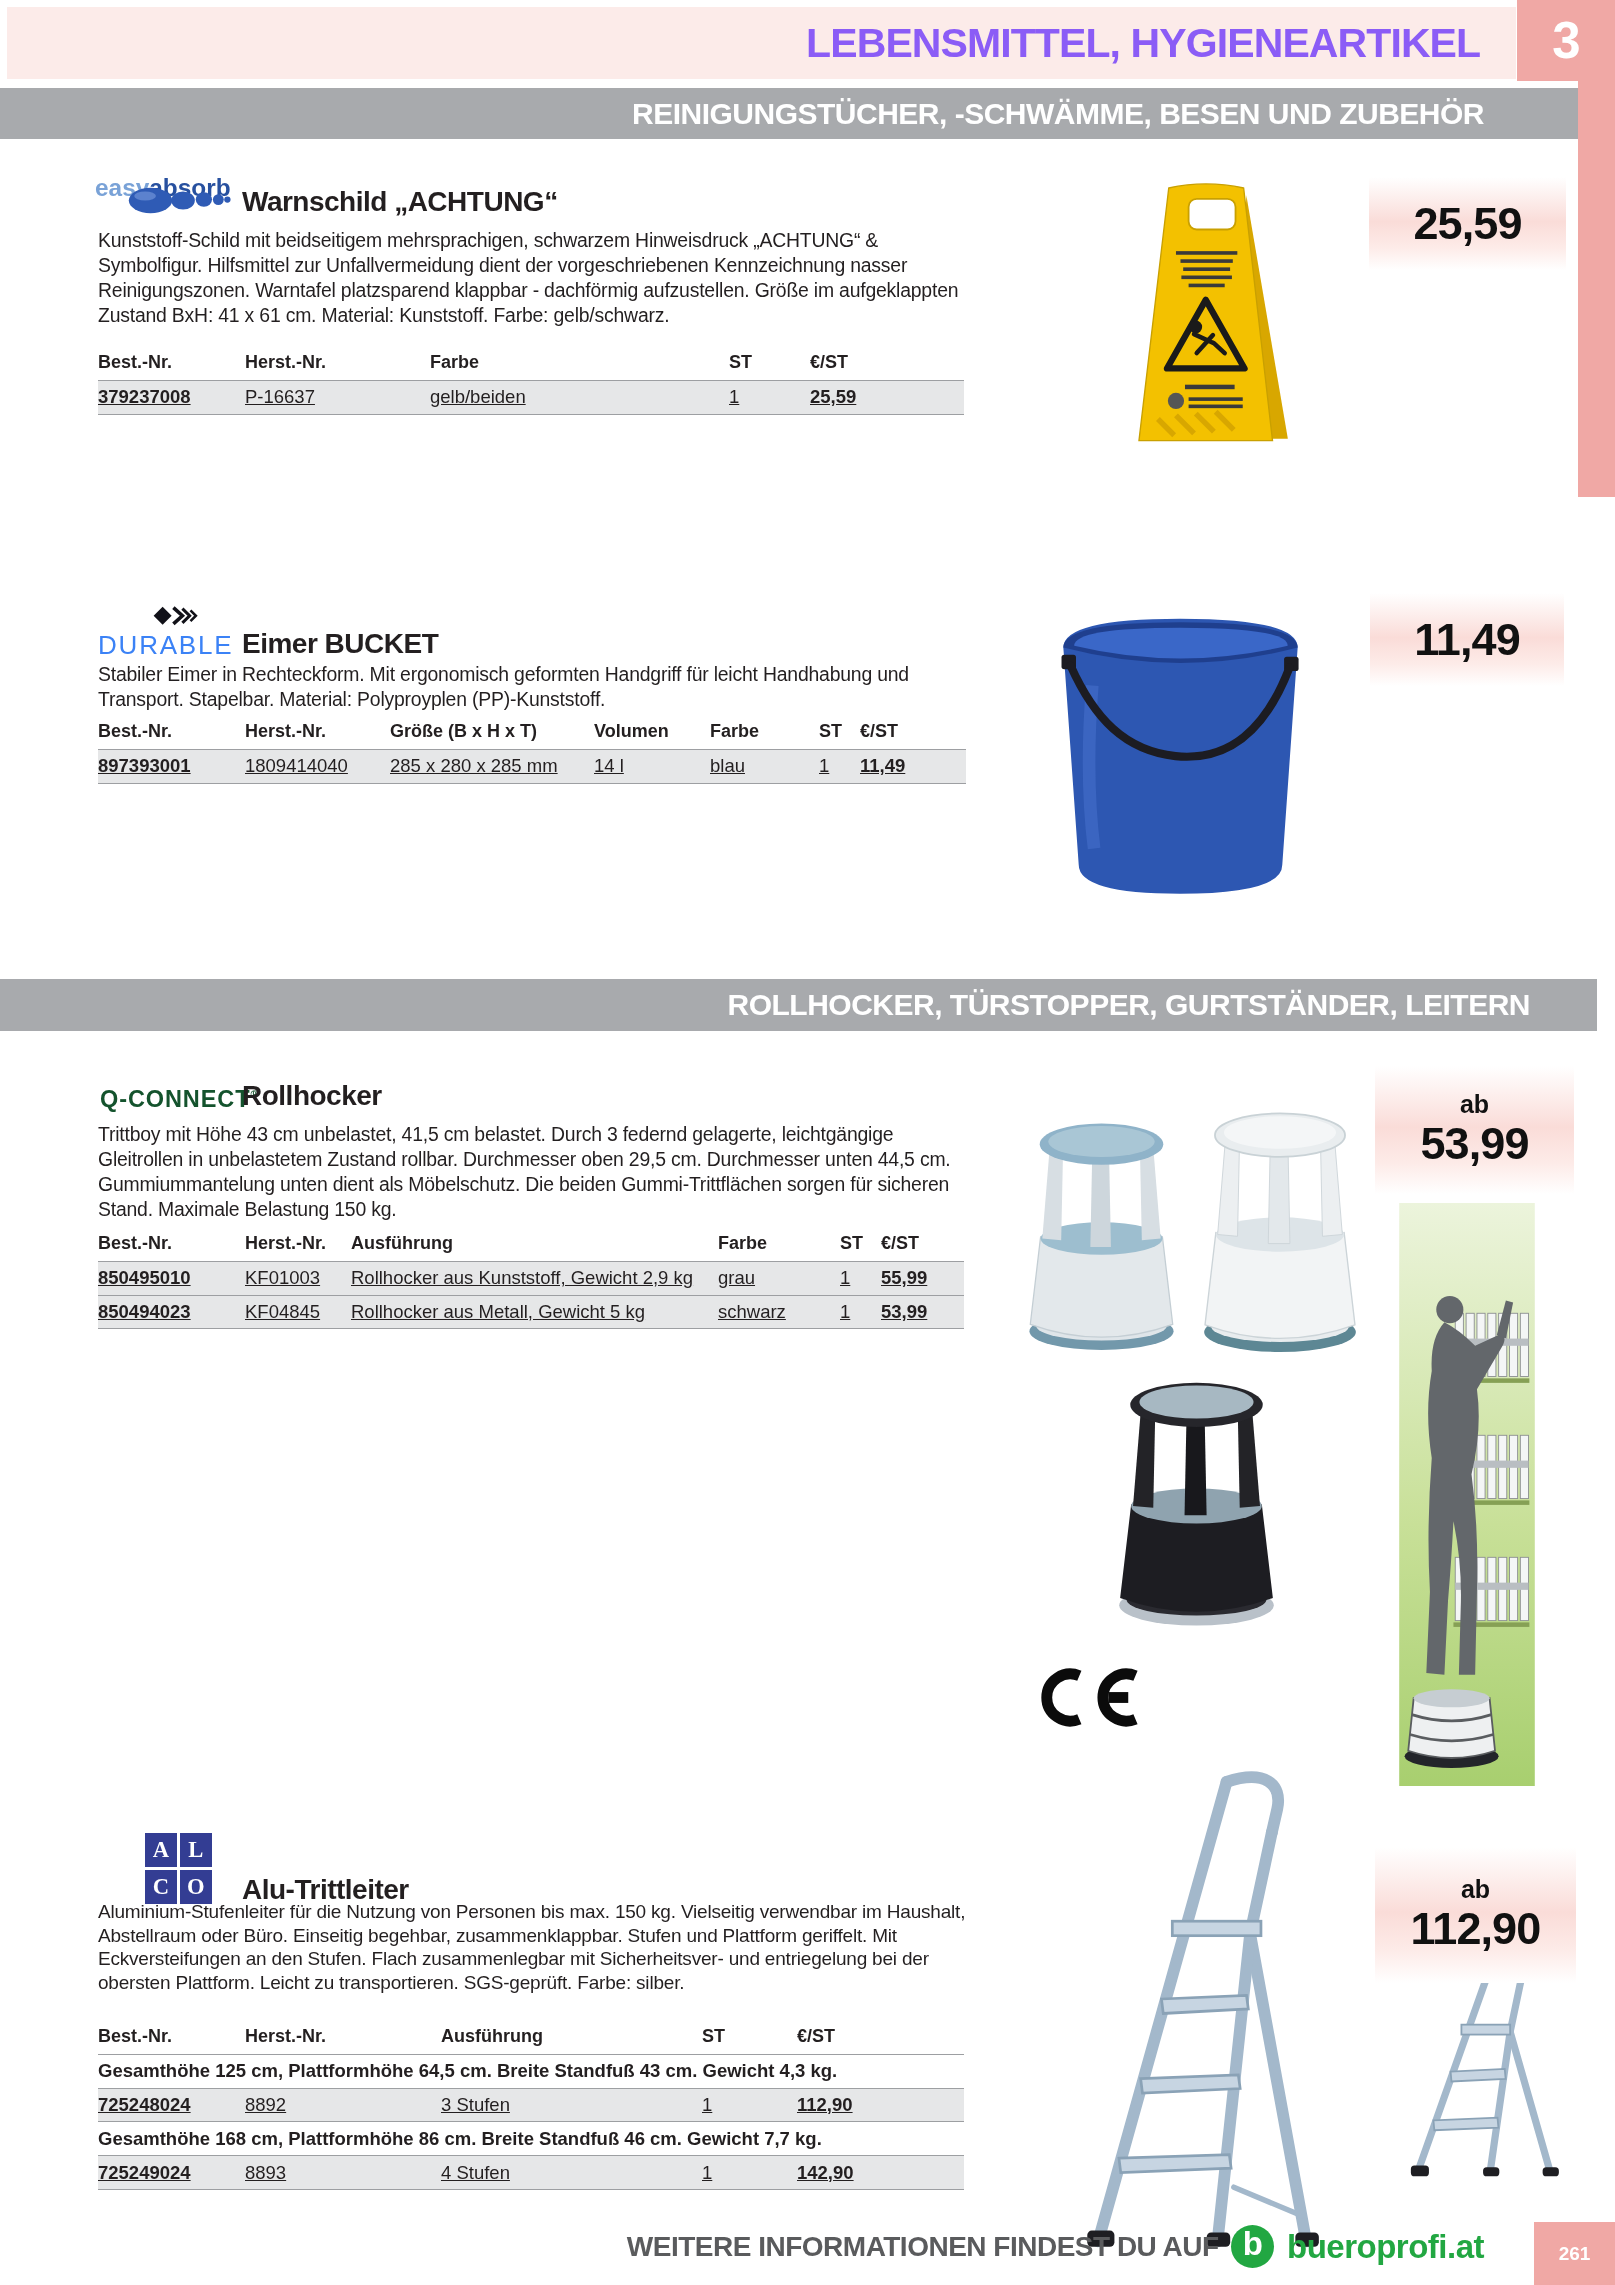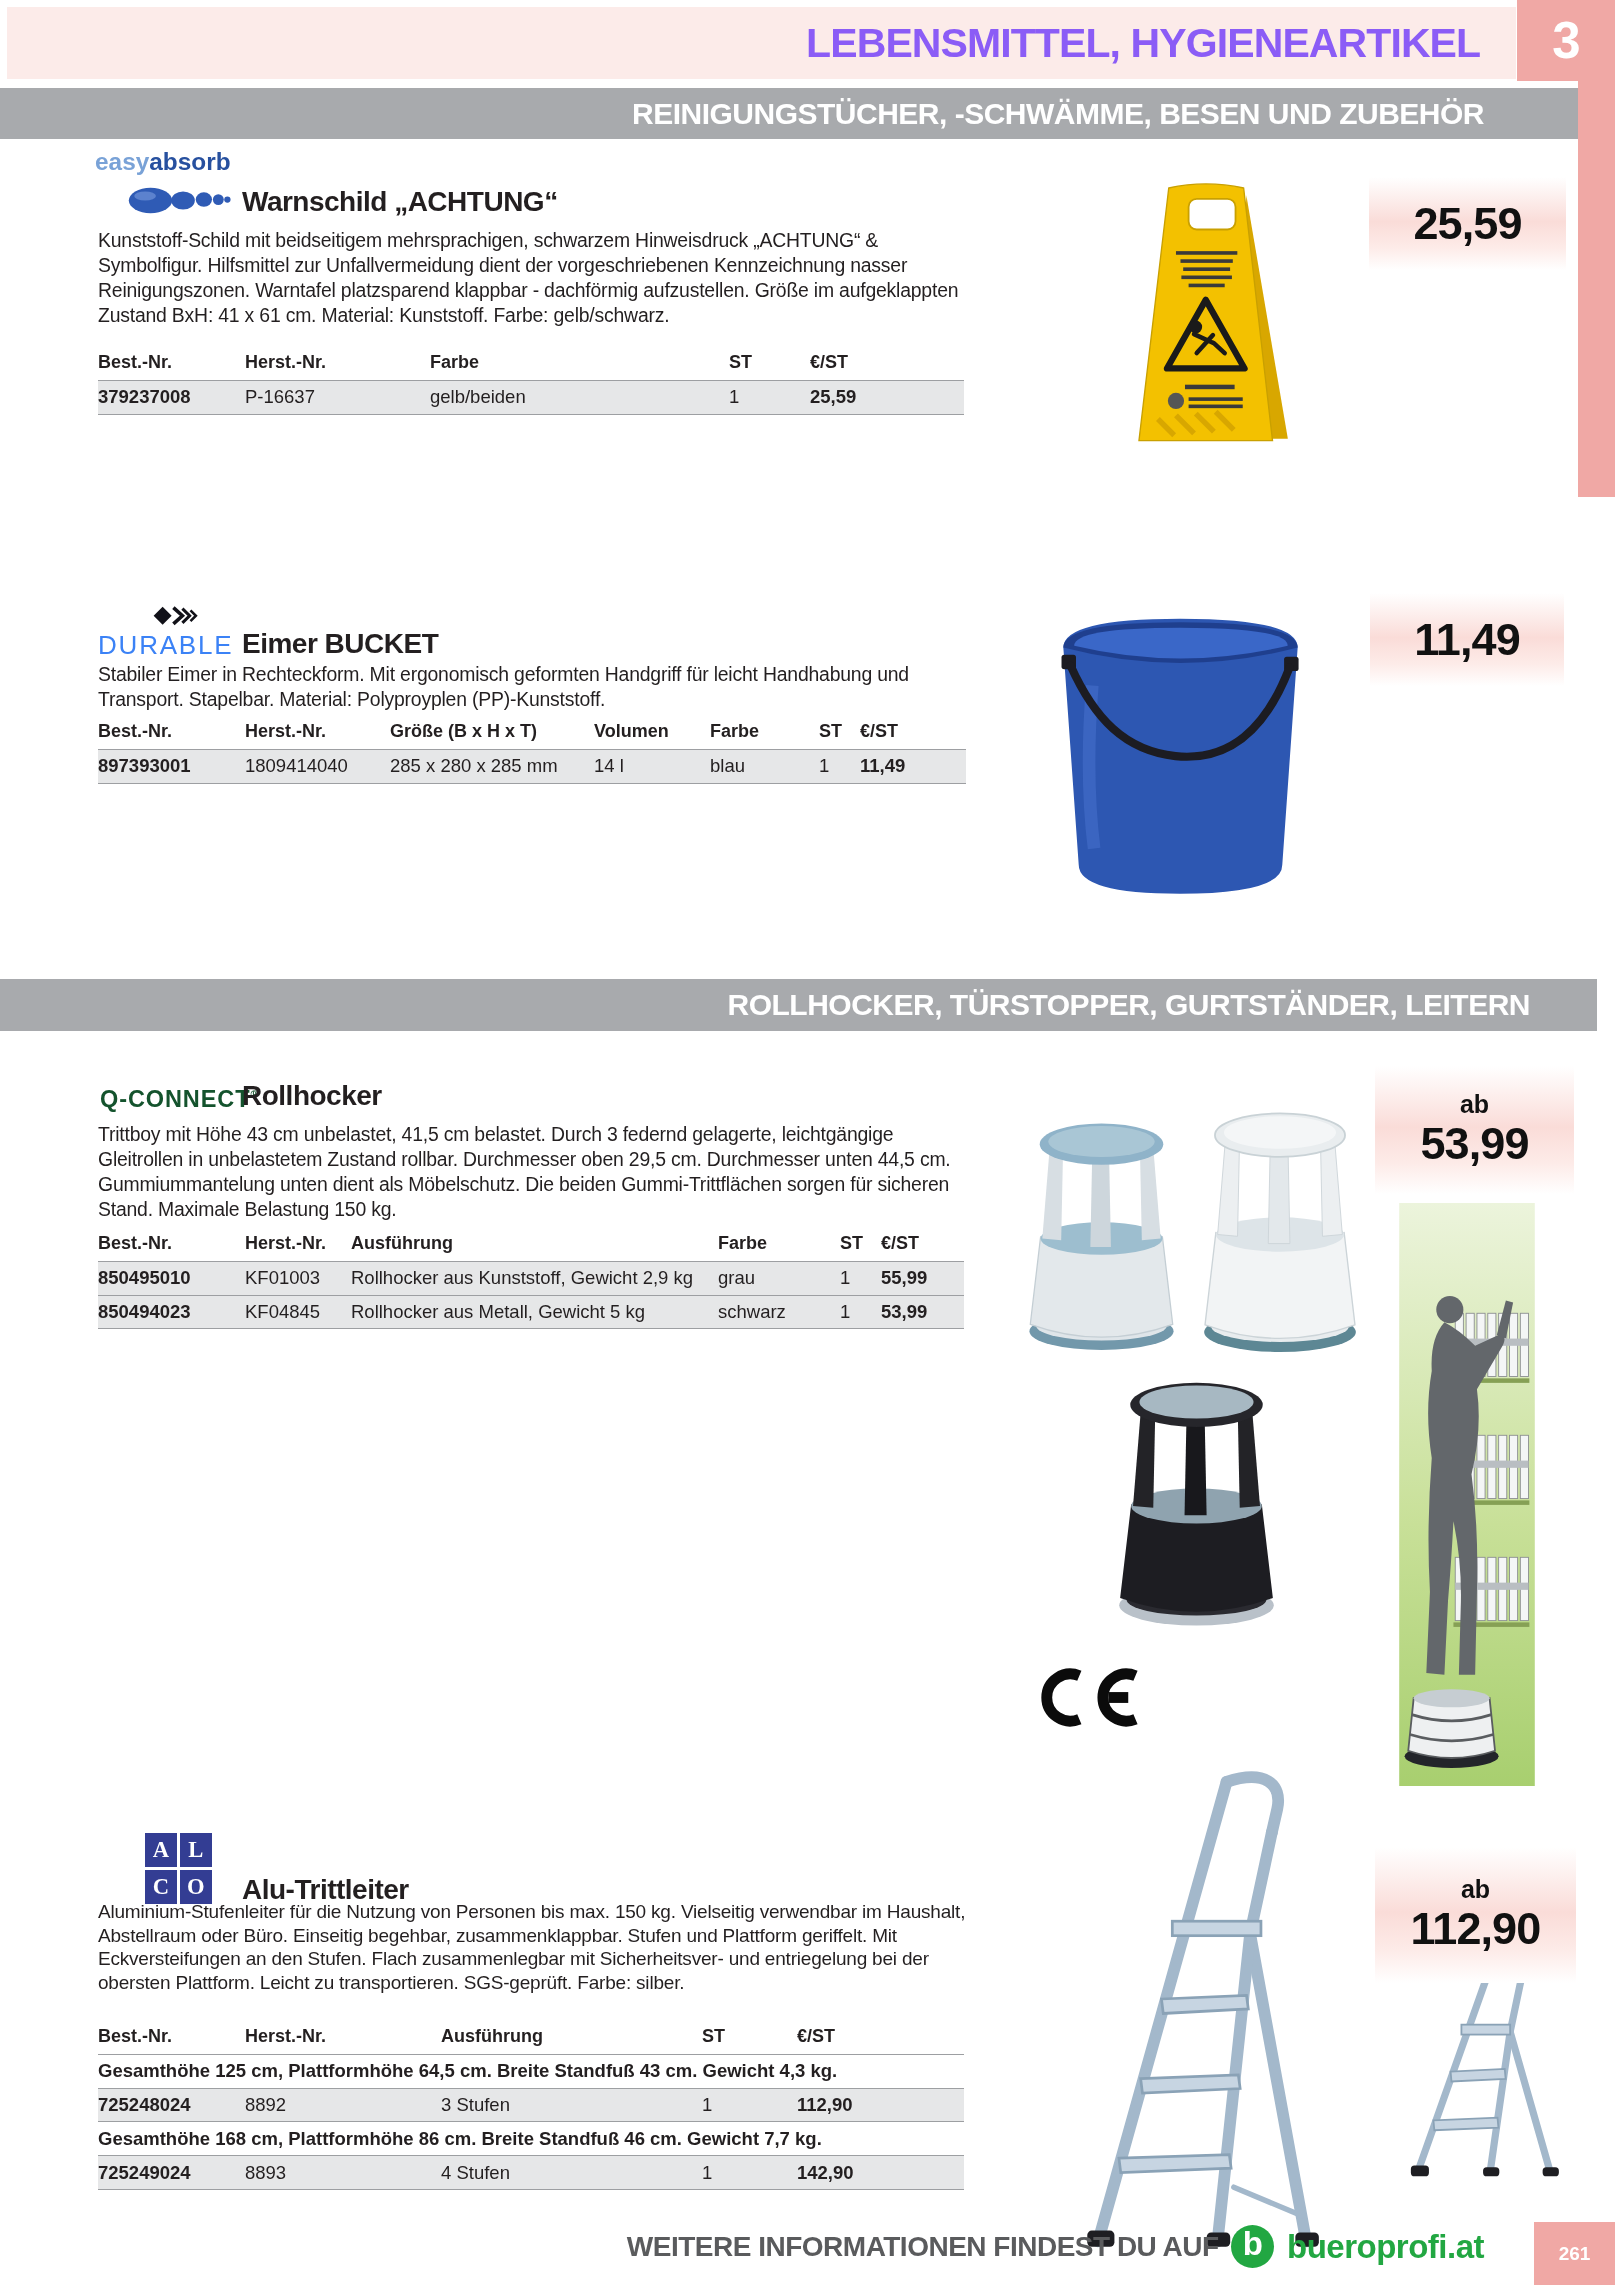--- a/index.html
+++ b/index.html
@@ -30,21 +30,21 @@
   .alco div { background:#333d93; color:#fff; font-family:"Liberation Serif", serif;
               font-weight:bold; font-size:22.6px; display:flex; align-items:center; justify-content:center; }
   .ptitle { font-size:28px; font-weight:bold; letter-spacing:-0.5px; }
   .pdesc  { font-size:19.4px; line-height:25px; letter-spacing:-0.2px; }
 
   
   table.ptable { border-collapse:collapse; table-layout:fixed; }
   .ptable th { font-size:18px; font-weight:bold; text-align:left; padding:2.7px 0 7.2px 0;
                border-bottom:0.9px solid #9d9fa2; }
   .ptable td { font-size:18.5px; padding:5.4px 0; border-bottom:0.9px solid #9d9fa2; }
-  .ptable tr.shade td { background:#e6e7e8; }
+  .ptable tr.shade td { background:#e6e7e8;text-decoration:underline; }
   .ptable .r { }
   .ptable .b { font-weight:bold; }
   .ptable td.grp { font-weight:bold; background:#fff; }
 
   
   .pricebox { display:flex; flex-direction:column; align-items:center; justify-content:center;
               background:linear-gradient(180deg,#ffffff 0%,#fadcd8 48%,#fdebe8 76%,#ffffff 100%); }
   .price-big { font-size:45px; font-weight:bold; letter-spacing:-0.9px; color:#111; }
   .price-ab  { font-size:25px; font-weight:bold; line-height:27px; color:#111; }
 
@@ -70,21 +70,21 @@
   </div>
   <div class="abs chapter-tab">
     <span>3</span>
   </div>
   <div class="abs side-strip"></div>
 
   <div class="abs gray-band" style="left:0;top:88px;width:1578px;height:51px;padding-right:94px;">
     <span>REINIGUNGSTÜCHER, -SCHWÄMME, BESEN UND ZUBEHÖR</span>
   </div>
 
-  <div class="abs" style="left:95px;top:148px;">
+  <div class="abs" style="left:95px;top:174px;">
     <span class="brand-easy">easy</span><span class="brand-absorb">absorb</span>
   </div>
   <svg class="abs" style="left:127px;top:185px;" width="104" height="31" viewBox="0 0 115 34">
     <ellipse cx="26" cy="17" rx="24" ry="14" fill="#2f5bb5"></ellipse>
     <ellipse cx="20" cy="12" rx="12" ry="5" fill="#6f93d8" opacity="0.7"></ellipse>
     <ellipse cx="62" cy="17" rx="13" ry="10" fill="#2f5bb5"></ellipse>
     <ellipse cx="85" cy="16" rx="9" ry="8" fill="#2f5bb5"></ellipse>
     <ellipse cx="101" cy="16" rx="6" ry="6" fill="#2f5bb5"></ellipse>
     <ellipse cx="111" cy="16" rx="3.5" ry="3.5" fill="#2f5bb5"></ellipse>
   </svg>

